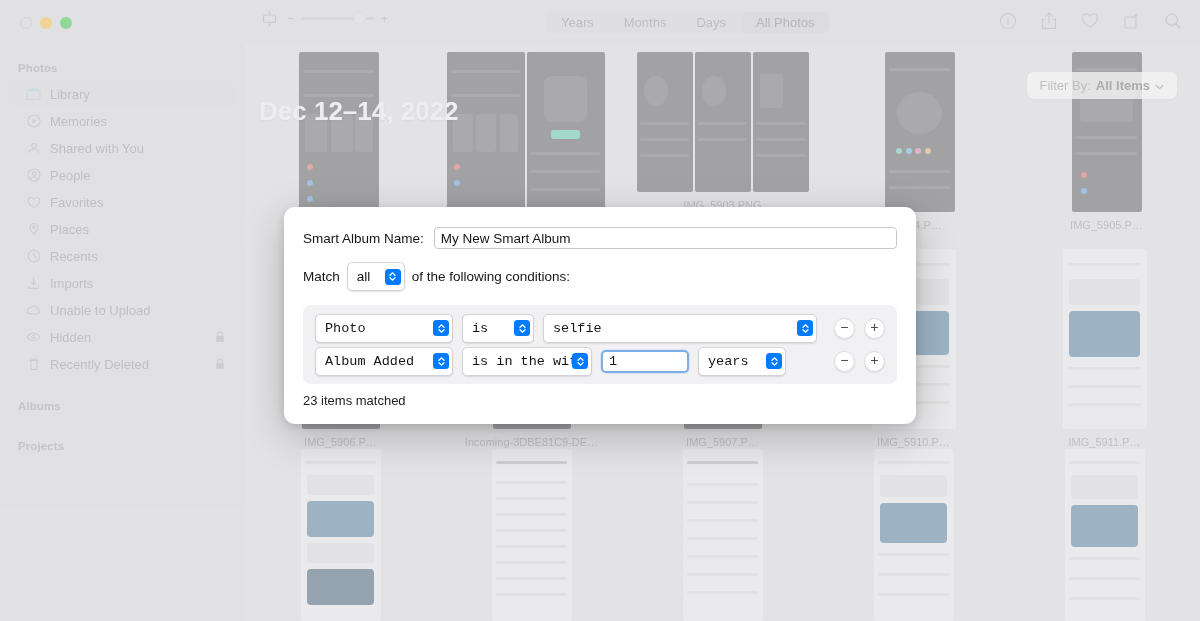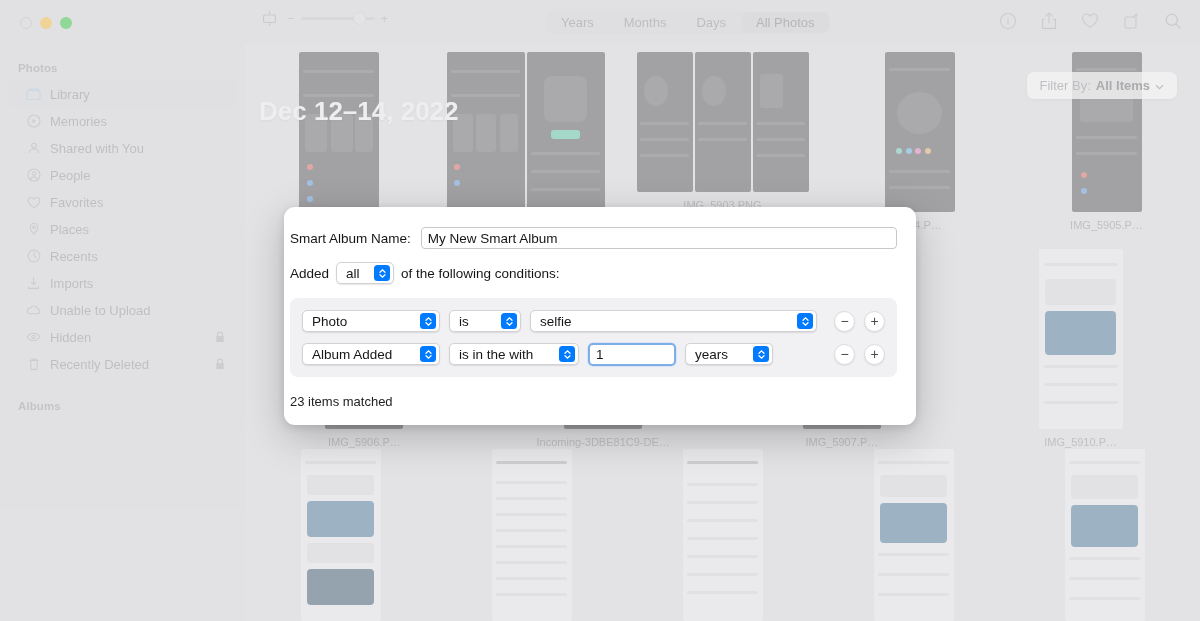--- a/index.html
+++ b/index.html
@@ -178,21 +178,21 @@
   .ph .dot { position:absolute; width:6px; height:6px; border-radius:50%; }
 
   
   .modal {
     position: absolute;
     left: 284px; top: 207px;
     width: 632px;
     background: #ffffff;
     border-radius: 11px;
     box-shadow: 0 12px 40px rgba(0,0,0,0.22), 0 2px 8px rgba(0,0,0,0.12);
-    padding: 20px 19px 16px 6px;
+    padding: 20px 19px 16px 19px;
     z-index: 100;
     font-size: 13.5px;
     color: #1d1d1f;
   }
   .row1 { display: flex; align-items: center; gap: 10px; }
   .lbl { font-size: 13.5px; color: #161618; white-space: nowrap; }
   .text-input {
     flex: 1;
     height: 22px;
     border: 1px solid #c8c8cc;
@@ -201,21 +201,21 @@
     font-size: 13.5px;
     color: #161618;
     padding: 0 6px;
     display: flex; align-items: center;
   }
   .row2 { display: flex; align-items: center; gap: 7px; margin-top: 13px; }
 
   
   .popup {
     position: relative;
-    height: 22px;
+    height: 29px;
     background: #fff;
     border: 1px solid #d2d2d6;
     border-radius: 5px;
     box-shadow: 0 1px 1.5px rgba(0,0,0,0.10);
     display: flex; align-items: center;
     padding: 0 25px 0 9px;
     font-size: 13.5px;
     color: #161618;
     white-space: nowrap;
   }
@@ -229,20 +229,21 @@
     align-items: center; justify-content: center;
     gap: 1px;
   }
   .popup .steppers svg { display: block; }
 
   .conditions {
     margin-top: 14px;
     background: #f1f1f3;
     border-radius: 8px;
     padding: 10px 12px;
+    font-family: Liberation Mono, monospace;
   }
   .cond-row {
     display: flex; align-items: center; gap: 9px;
     height: 26px;
   }
   .cond-row + .cond-row { margin-top: 7px; }
   .p-attr  { width: 138px; }
   .p-op-1  { width: 72px; }
   .p-op-2  { width: 130px; }
   .p-value { flex: 1; }
@@ -267,21 +268,21 @@
     background: #fff;
     border: 1px solid #dcdce0;
     box-shadow: 0 1px 1.5px rgba(0,0,0,0.08);
     display: flex; align-items: center; justify-content: center;
     color: #4a4a4e;
     font-size: 14px; line-height: 1;
   }
 
   .footer {
     display: flex; align-items: flex-end;
-    margin-top: 17px;
+    margin-top: 9px;
   }
   .matched { font-size: 13px; color: #222; }
   .fbtns { margin-left: auto; display: flex; gap: 13px; }
   .btn {
     height: 23px;
     min-width: 68px;
     border-radius: 5px;
     display: flex; align-items: center; justify-content: center;
     font-size: 13.5px;
     padding: 0 14px;
@@ -489,20 +490,21 @@
         <span class="side-lock">
           <svg width="10" height="12" viewBox="0 0 10 12" fill="currentColor">
               <path d="M2 5V3.6a3 3 0 0 1 6 0V5h.7v6H1.3V5H2zm1.2 0h3.6V3.6a1.8 1.8 0 1 0-3.6 0V5z"></path>
             </svg>
         </span>
       </div>
 
       <div class="side-gap"></div>
       <div class="side-head">Albums</div>
       <div class="side-gap"></div>
+      <div class="side-head">Projects</div>
     </div>
 
     <div class="content">
 
       <div class="date-header">Dec 12–14, 2022</div>
 
       <div class="filter-pill">
         <span>Filter By:</span>
         <b>All Items</b>
         <span>
@@ -651,20 +653,33 @@
               <div class="chip" style="left:8%;top:30px;width:84%;height:26px"></div>
               <div class="blue" style="left:8%;top:62px;width:84%;height:44px"></div>
               <div class="bar" style="top:116px"></div>
                 <div class="bar" style="top:134px"></div>
                 <div class="bar" style="top:152px"></div>
             </div>
           </div>
           <div class="cap">IMG_5910.P…</div>
         </div>
 
+        <div class="cell">
+          <div class="thumbs">
+            <div class="ph light" style="width:84px;height:180px">
+              <div class="bar" style="top:14px"></div>
+              <div class="chip" style="left:8%;top:30px;width:84%;height:26px"></div>
+              <div class="blue" style="left:8%;top:62px;width:84%;height:46px"></div>
+              <div class="bar" style="top:118px"></div>
+                <div class="bar" style="top:136px"></div>
+                <div class="bar" style="top:154px"></div>
+            </div>
+          </div>
+          <div class="cap">IMG_5911.P…</div>
+        </div>
       </div>
 
       <div class="grid-row" style="top:405px">
         <div class="cell">
           <div class="thumbs">
             <div class="ph light" style="width:80px;height:172px">
               <div class="bar" style="top:12px"></div>
               <div class="chip" style="left:8%;top:26px;width:84%;height:20px"></div>
               <div class="blue" style="left:8%;top:52px;width:84%;height:36px"></div>
               <div class="chip" style="left:8%;top:94px;width:84%;height:20px"></div>
@@ -742,21 +757,21 @@
   <div id="dimmer"></div>
 
   <div class="modal">
 
     <div class="row1">
       <span class="lbl">Smart Album Name:</span>
       <div class="text-input">My New Smart Album</div>
     </div>
 
     <div class="row2">
-      <span class="lbl">Added</span>
+      <span class="lbl">Match</span>
       <div class="popup" style="min-width:58px">
         <span>all</span>
         <span class="steppers">
           <svg width="9" height="11" viewBox="0 0 9 11" fill="none" stroke="#fff" stroke-width="1.3" stroke-linecap="round">
               <path d="M2 4.3 4.5 1.9 7 4.3"></path>
               <path d="M2 6.8 4.5 9.2 7 6.8"></path>
             </svg>
         </span>
       </div>
       <span class="lbl">of the following conditions:</span>

